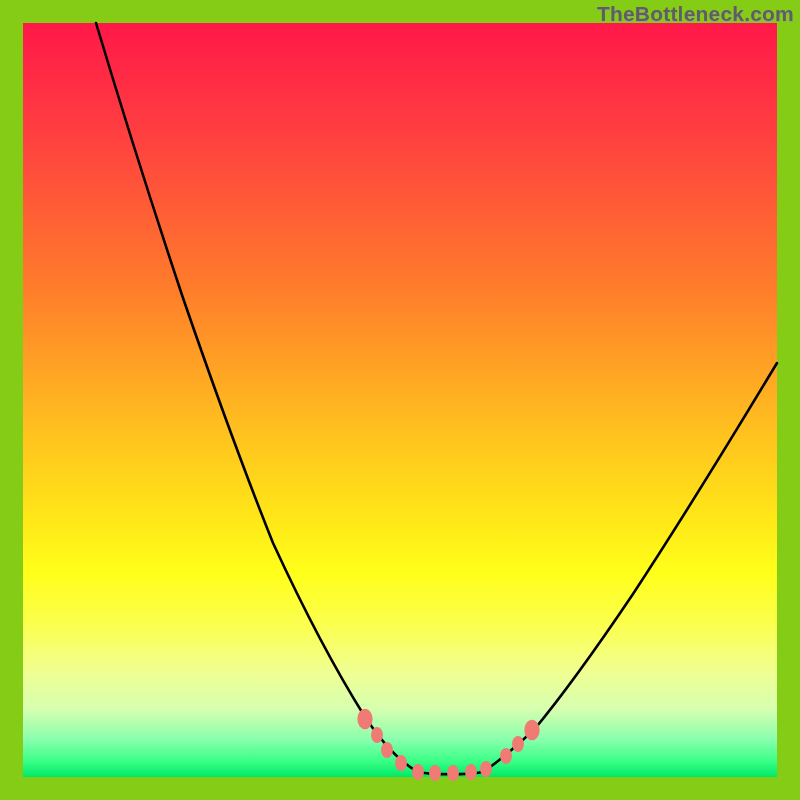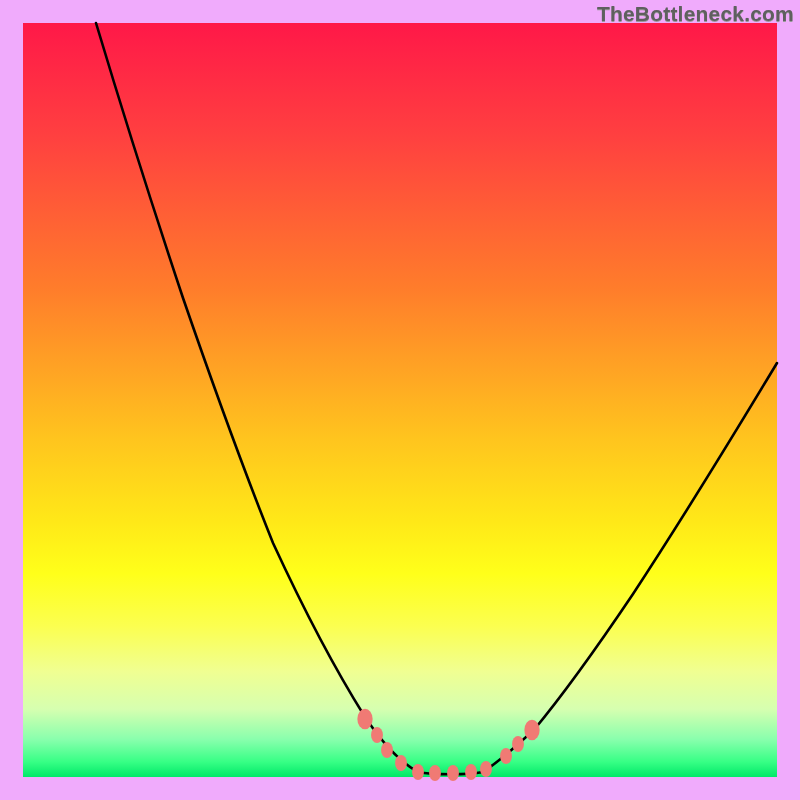--- a/index.html
+++ b/index.html
@@ -6,21 +6,21 @@
     margin: 0;
     padding: 0;
     width: 800px;
     height: 800px;
     background: #000;
     overflow: hidden;
   }
   .frame {
     position: absolute;
     inset: 0;
-    background: #f0abfc;
+    background: #84cc16;
   }
   .plot-area {
     position: absolute;
     left: 23px;
     top: 23px;
     width: 754px;
     height: 754px;
     background: linear-gradient(to bottom,
       #ff1848 0%,
       #ff4040 15%,

